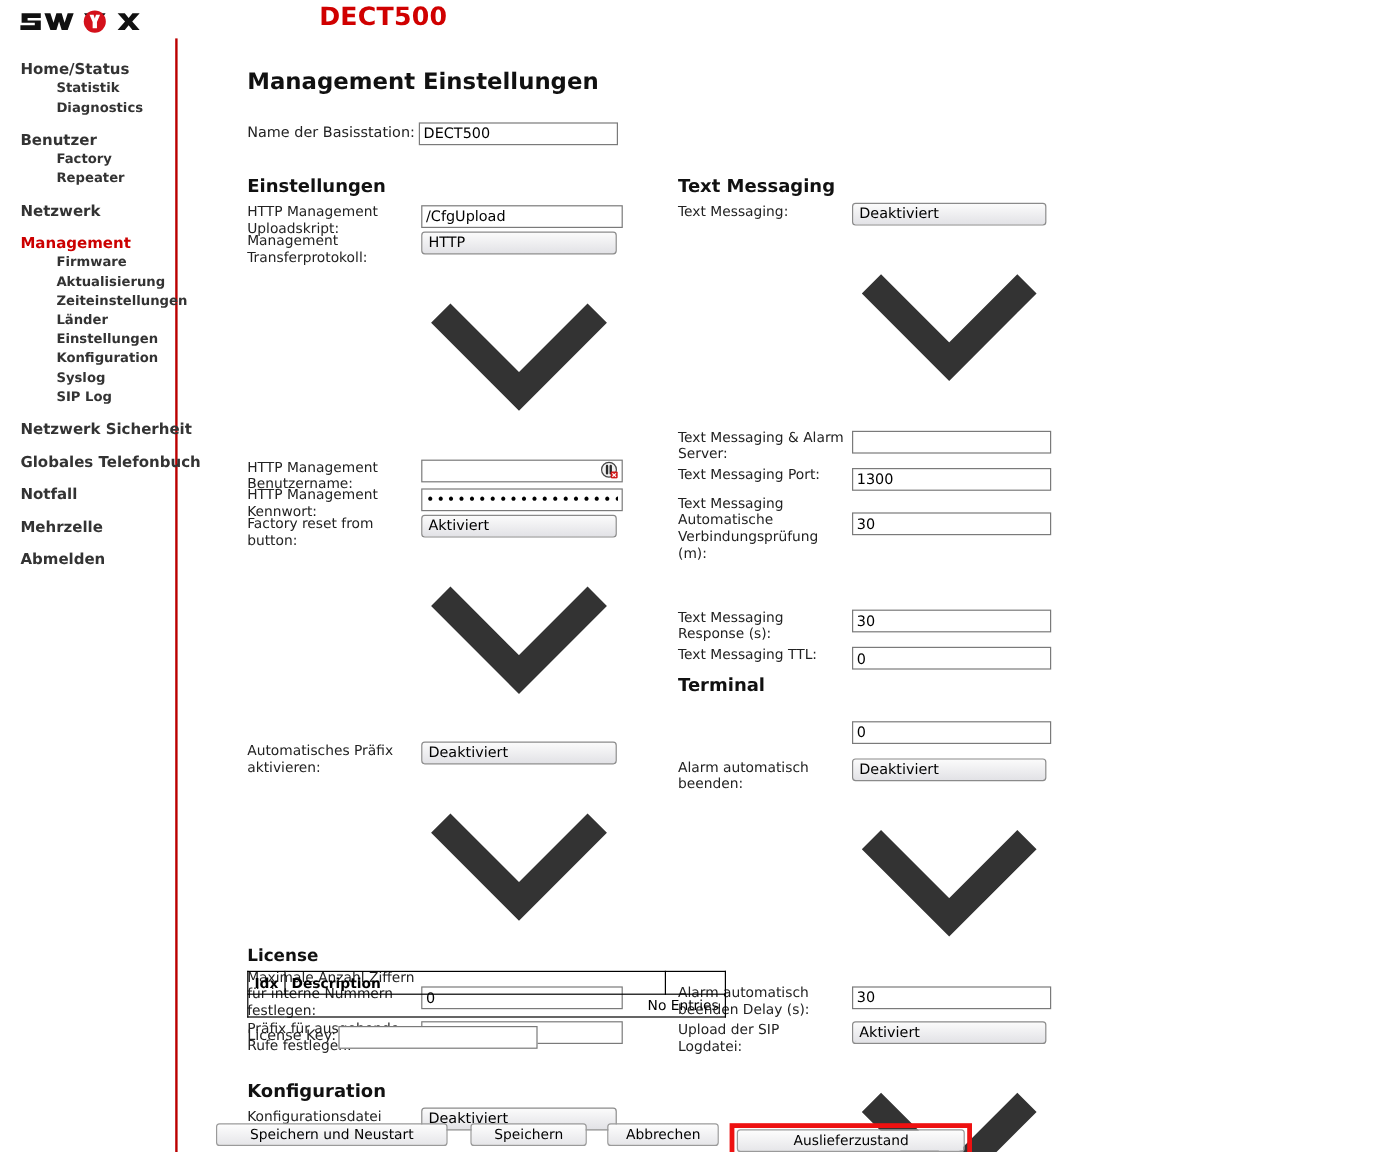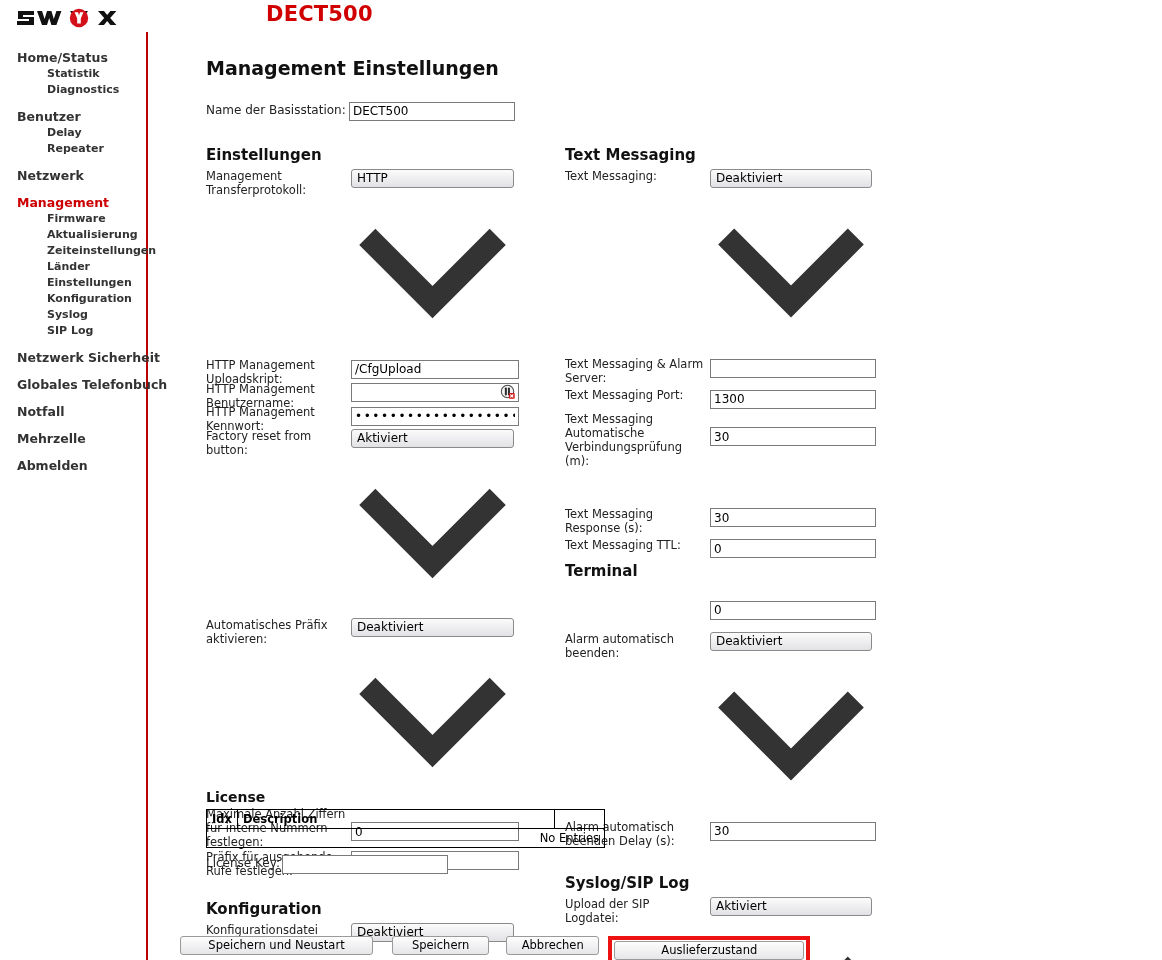--- a/index.html
+++ b/index.html
@@ -159,21 +159,21 @@
   </div>
 
   <div class="device-title">DECT500</div>
 
   <div class="divider-vert"></div>
   <div class="sidebar">
     <div class="nav-top">Home/Status</div>
     <div class="nav-sub">Statistik</div>
     <div class="nav-sub">Diagnostics</div>
     <div class="nav-top">Benutzer</div>
-    <div class="nav-sub">Delay</div>
+    <div class="nav-sub">Factory</div>
     <div class="nav-sub">Repeater</div>
     <div class="nav-top">Netzwerk</div>
     <div class="nav-top active">Management</div>
     <div class="nav-sub">Firmware</div>
     <div class="nav-sub">Aktualisierung</div>
     <div class="nav-sub">Zeiteinstellungen</div>
     <div class="nav-sub">Länder</div>
     <div class="nav-sub">Einstellungen</div>
     <div class="nav-sub">Konfiguration</div>
     <div class="nav-sub">Syslog</div>
@@ -192,35 +192,35 @@
     <div class="bs-input">
       <input class="txt w166" type="text" value="DECT500" style="">
     </div>
   </div>
 
   <div class="col-left">
 
     <div class="section-head">Einstellungen</div>
 
     <div class="frow">
+      <div class="flabel">HTTP Management Uploadskript:</div>
+      <div class="fctl">
+        <input class="txt w168" type="text" value="/CfgUpload" style="">
+      </div>
+    </div>
+
+    <div class="frow">
       <div class="flabel">Management Transferprotokoll:</div>
       <div class="fctl">
         <div class="selwrap">
           <div class="sel">HTTP</div>
           <svg class="chev" viewBox="0 0 10 10">
               <path d="M1 3 L5 7 L9 3" stroke="#333" stroke-width="1.4" fill="none"></path>
             </svg>
         </div>
-      </div>
-    </div>
-
-    <div class="frow">
-      <div class="flabel">HTTP Management Uploadskript:</div>
-      <div class="fctl">
-        <input class="txt w168" type="text" value="/CfgUpload" style="">
       </div>
     </div>
 
     <div class="frow">
       <div class="flabel">HTTP Management Benutzername:</div>
       <div class="fctl">
         <span class="field-icon-wrap">
           <input class="txt w168" type="text" value="" style="">
           <svg class="autofill-icon" viewBox="0 0 16 16">
             <circle cx="8" cy="8" r="6.6" fill="#f2f2f2" stroke="#4a4a4a" stroke-width="1.1"></circle>
@@ -365,21 +365,20 @@
       </div>
     </div>
 
     <div class="frow" style="min-height:28px;">
       <div class="flabel">Alarm automatisch beenden Delay (s):</div>
       <div class="fctl">
         <input class="txt w166" type="text" value="30" style="">
       </div>
     </div>
 
-    <div class="section-head" style="margin-top:26px;">Syslog/SIP Log</div>
 
     <div class="frow" style="min-height:28px;">
       <div class="flabel">Upload der SIP Logdatei:</div>
       <div class="fctl">
         <div class="selwrap w162">
           <div class="sel">Aktiviert</div>
           <svg class="chev" viewBox="0 0 10 10">
               <path d="M1 3 L5 7 L9 3" stroke="#333" stroke-width="1.4" fill="none"></path>
             </svg>
         </div>

